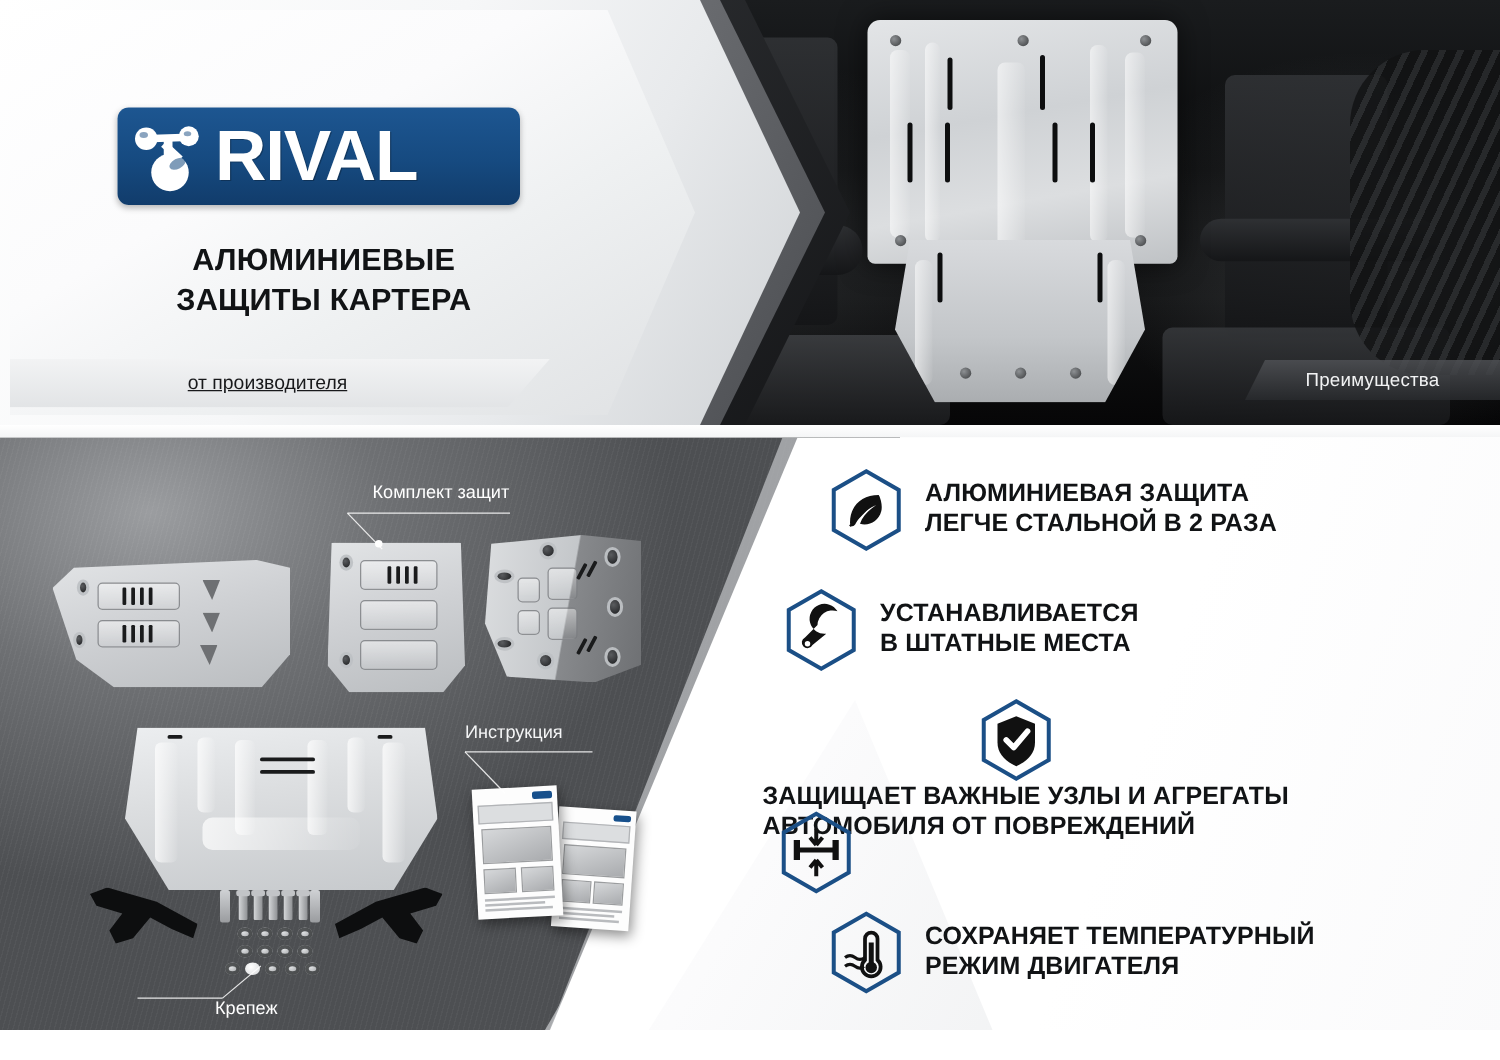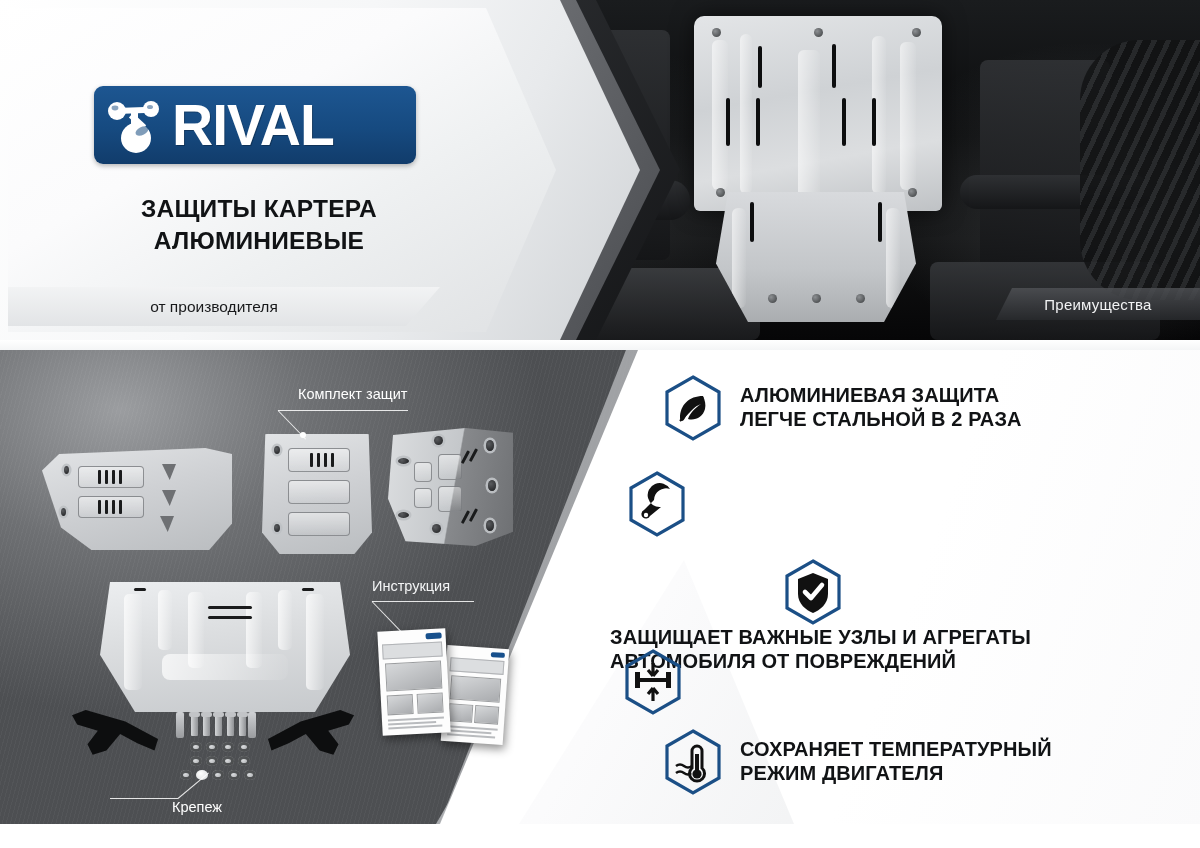--- a/index.html
+++ b/index.html
@@ -164,20 +164,21 @@
     background: linear-gradient(180deg,#f2f3f4 0%, #e2e4e6 100%);
     clip-path: polygon(0 0, 432px 0, 398px 39px, 0 39px);
   }
   .hero-sub {
     position: absolute;
     left: 8px; top: 287px;
     width: 412px; height: 39px;
     display: flex; align-items: center; justify-content: center;
     color: #18191b;
     font-size: 15.5px;
+    text-decoration: underline;
   }
 
   
   .advantages-tab {
     position: absolute;
     left: 996px; top: 288px;
     width: 204px; height: 32px;
     background: linear-gradient(180deg, rgba(80,82,86,.82), rgba(40,42,45,.86));
     clip-path: polygon(16px 0, 204px 0, 204px 32px, 0 32px);
     display: flex; align-items: center; justify-content: center;
@@ -388,22 +389,22 @@
         <rect x="27" y="16" width="7" height="24" fill="#fff"></rect>
         <rect x="29" y="18" width="18" height="6" fill="#fff" transform="rotate(43 29 18)"></rect>
         <ellipse cx="38" cy="36" rx="7" ry="4" fill="#164a80" opacity=".55" transform="rotate(-28 38 36)"></ellipse>
         <ellipse cx="11" cy="13" rx="3.4" ry="2.4" fill="#164a80" opacity=".5"></ellipse>
         <ellipse cx="46" cy="12" rx="3" ry="2" fill="#164a80" opacity=".5"></ellipse>
       </svg>
       <div class="logo-text">RIVAL</div>
     </div>
 
     <div class="hero-title">
+      <div>АЛЮМИНИЕВЫЕ</div>
       <div>ЗАЩИТЫ КАРТЕРА</div>
-      <div>АЛЮМИНИЕВЫЕ</div>
     </div>
 
     <div class="hero-sub-bar"></div>
     <div class="hero-sub">от производителя</div>
 
     <div class="advantages-tab">
       <span>Преимущества</span>
     </div>
   </div>
 
@@ -561,20 +562,22 @@
 ЛЕГЧЕ СТАЛЬНОЙ В 2 РАЗА</div>
     </div>
 
     <div class="feature" style="left:26px;top:110px;">
       <svg class="hexicon" viewBox="0 0 62 68">
         <polygon points="31,3 57,18 57,50 31,65 5,50 5,18" fill="none" stroke="#1b4f86" stroke-width="3.2"></polygon>
         <path d="M44 19 A12 12 0 1 0 35 37 L24 46 A4.5 4.5 0 1 1 18 40 L28 30 A12 12 0 0 1 44 19 Z" fill="#111"></path>
         <path d="M44 19 L36 25 L39 31 L47 27 Z" fill="#fff"></path>
         <circle cx="20" cy="45" r="2.2" fill="#fff"></circle>
       </svg>
+      <div class="feature-text">УСТАНАВЛИВАЕТСЯ
+В ШТАТНЫЕ МЕСТА</div>
     </div>
 
     <div class="feature" style="left:-6px;top:198px;flex-direction:column;">
       <svg class="hexicon" viewBox="0 0 62 68">
         <polygon points="31,3 57,18 57,50 31,65 5,50 5,18" fill="none" stroke="#1b4f86" stroke-width="3.2"></polygon>
         <path d="M31 15 L46 21 V36 C46 46 38 52 31 55 C24 52 16 46 16 36 V21 Z" fill="#111"></path>
         <path d="M23 34 L29 40 L40 27" stroke="#fff" stroke-width="4.6" fill="none" stroke-linecap="round" stroke-linejoin="round"></path>
       </svg>
       <div class="feature-text">ЗАЩИЩАЕТ ВАЖНЫЕ УЗЛЫ И АГРЕГАТЫ
 АВТОМОБИЛЯ ОТ ПОВРЕЖДЕНИЙ</div>

